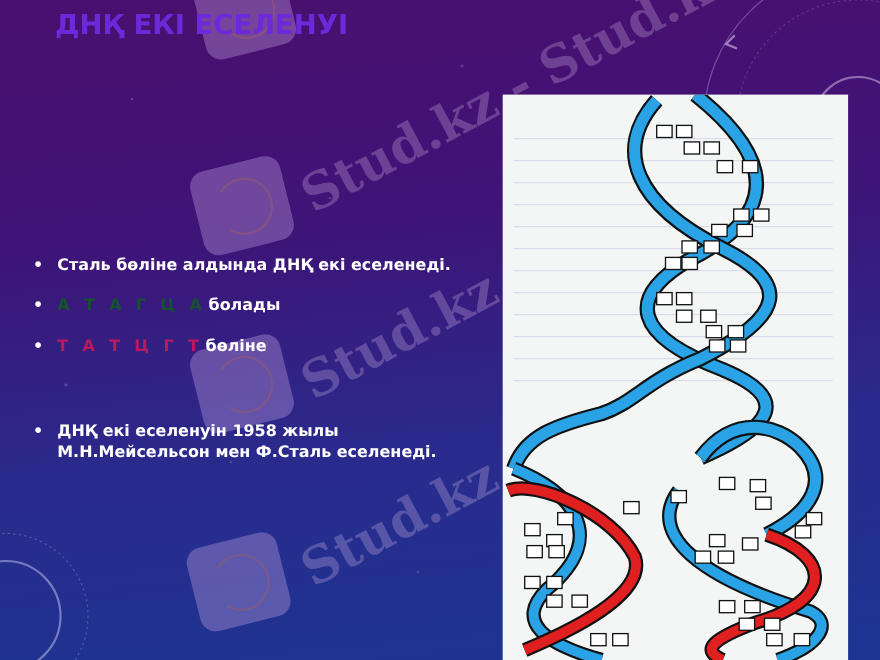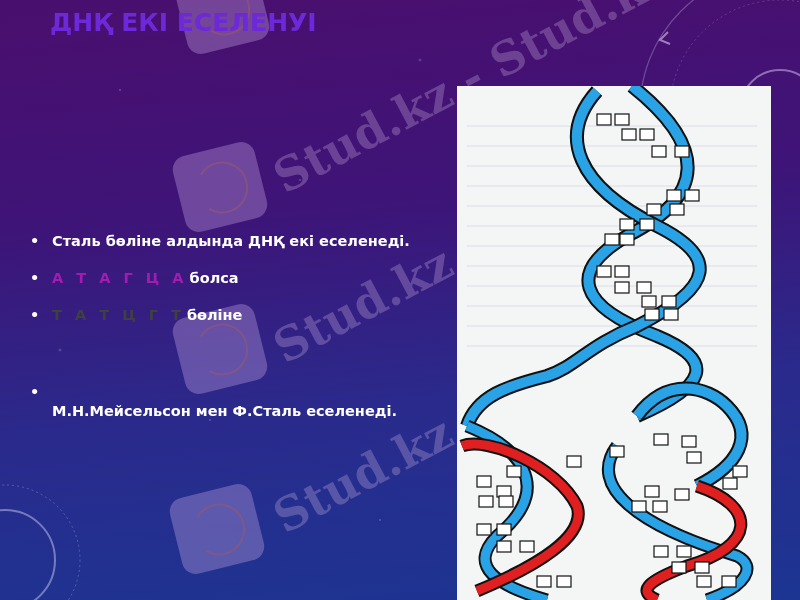--- a/index.html
+++ b/index.html
@@ -19,22 +19,22 @@
   }
   .deco-rings { position:absolute; pointer-events:none; }
   .title {
     position:absolute; left:50px; top:8px;
     color:#6d28d9; font-weight:bold; font-size:25px; letter-spacing:0px;
     font-family:"DejaVu Sans", sans-serif;
   }
   .bullets { position:absolute; left:30px; top:232px; width:420px; color:#fff; font-weight:bold; font-size:14.5px; }
   .bullet { position:relative; padding-left:22px; line-height:19px; margin-bottom:18px; }
   .bullet::before { content:"•"; position:absolute; left:0; top:0; color:#fff; }
-  .red { color:#a21caf; word-spacing:6px; letter-spacing:1px; }
-  .lav { color:#404040; word-spacing:6px; letter-spacing:1px; }
+  .red { color:#14532d; word-spacing:6px; letter-spacing:1px; }
+  .lav { color:#be185d; word-spacing:6px; letter-spacing:1px; }
   .spacer { height:40px; }
   .figure {
     position:absolute; left:457px; top:86px; width:314px; height:514px;
     background:#f4f6f6; overflow:hidden;
   }
   .figure svg { position:absolute; left:0; top:0; }
   .watermark {
     position:absolute; font-family:"DejaVu Serif", serif; font-weight:bold;
     font-size:46px; color:rgba(220,190,235,.28); transform:rotate(-28deg);
     transform-origin:left bottom; white-space:nowrap; pointer-events:none;
@@ -74,29 +74,29 @@
 <div class="watermark" style="left:290px;top:490px;">Stud.kz - Stud.kz</div>
 
 <div class="title">ДНҚ ЕКІ ЕСЕЛЕНУІ</div>
 
 <div class="bullets">
   <div class="bullet">
     <span>Сталь бөліне алдында ДНҚ екі еселенеді.</span>
   </div>
   <div class="bullet">
     <span class="red">А  Т  А  Г  Ц  А</span>
-    <span>болса</span>
+    <span>болады</span>
   </div>
   <div class="bullet">
     <span class="lav">Т  А  Т  Ц  Г  Т</span>
     <span>бөліне</span>
   </div>
   <div class="spacer"></div>
   <div class="bullet">
-    <br>
+    <span>ДНҚ екі еселенуін 1958 жылы</span><br>
     <span>М.Н.Мейсельсон мен Ф.Сталь еселенеді.</span>
   </div>
 </div>
 
 <div class="figure">
   <svg width="314" height="514" viewBox="0 0 314 514">
     <g stroke="#ccd" stroke-width="1" opacity=".6">
       <line x1="10" y1="40" x2="300" y2="40"></line>
         <line x1="10" y1="60" x2="300" y2="60"></line>
       <line x1="10" y1="80" x2="300" y2="80"></line>

